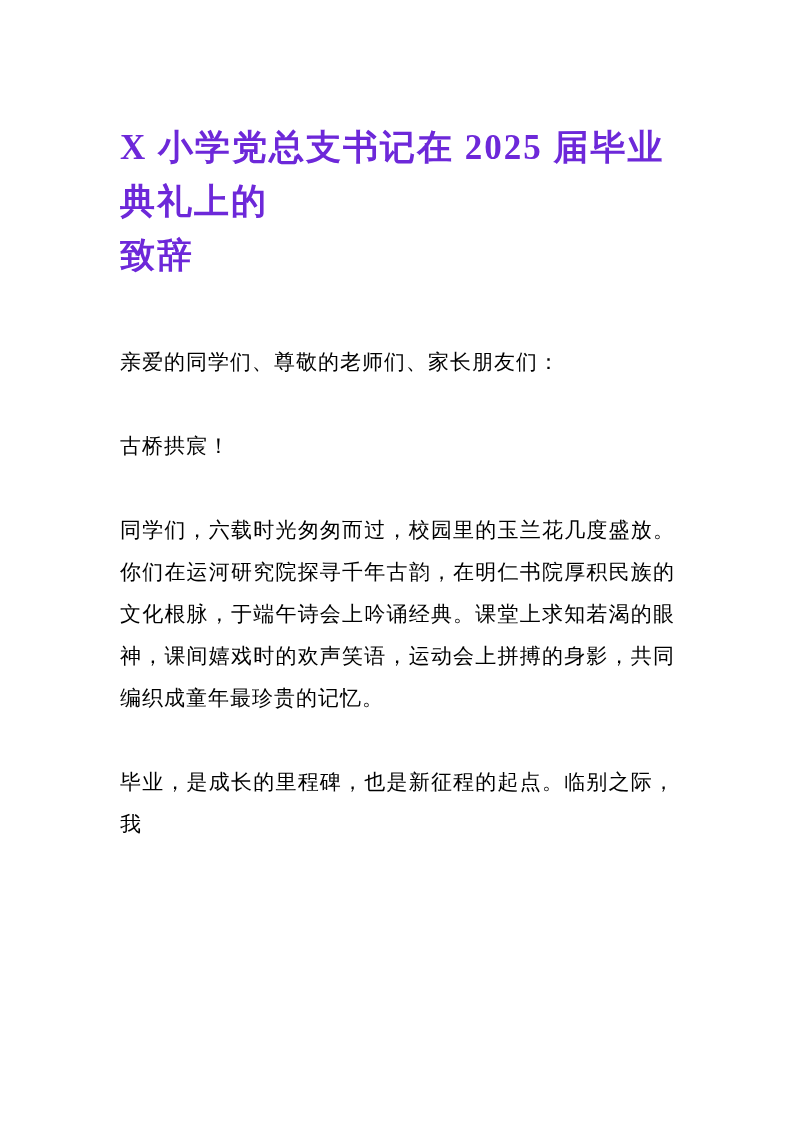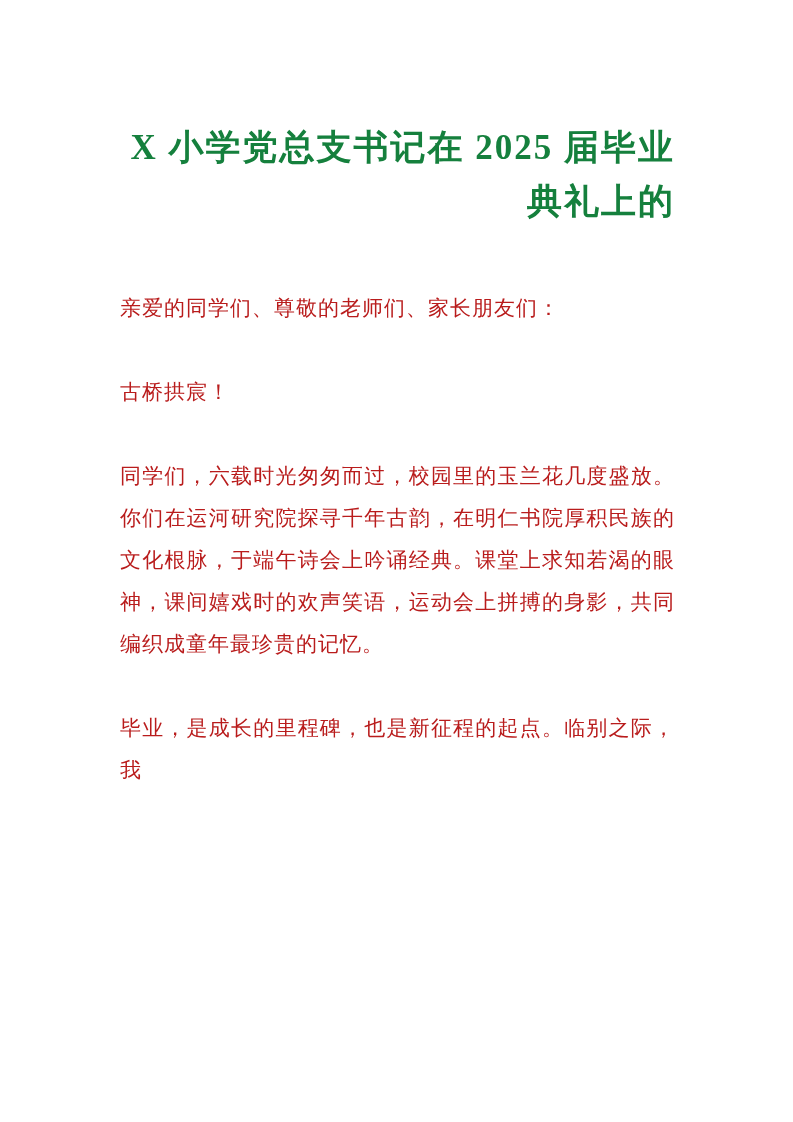--- a/index.html
+++ b/index.html
@@ -20,43 +20,44 @@
     padding: 121px 118px 0 120px;
     overflow: hidden;
   }
   .doc-title {
     margin: 0 0 58px 0;
     font-family: "Liberation Serif", "DejaVu Serif", serif;
     font-weight: bold;
     font-size: 35px;
     line-height: 54px;
     letter-spacing: 2px;
-    color: #15803d;
-    text-align: right;
+    color: #6d28d9;
+    text-align: left;
   }
   .doc-title .title-line {
     display: block;
   }
   .doc-body p {
     margin: 0 0 42px 0;
     font-family: "Liberation Serif", "DejaVu Serif", serif;
     font-size: 21px;
     line-height: 42px;
     letter-spacing: 1px;
-    color: #b91c1c;
+    color: #000000;
     text-align: justify;
     text-justify: inter-character;
   }
 </style>
 </head>
 <body>
 
 <div class="page">
   <h1 class="doc-title">
     <span class="title-line">X 小学党总支书记在 2025 届毕业典礼上的</span>
+    <span class="title-line">致辞</span>
   </h1>
 
   <div class="doc-body">
     <p>亲爱的同学们、尊敬的老师们、家长朋友们：</p>
     <p>古桥拱宸！</p>
     <p>同学们，六载时光匆匆而过，校园里的玉兰花几度盛放。你们在运河研究院探寻千年古韵，在明仁书院厚积民族的文化根脉，于端午诗会上吟诵经典。课堂上求知若渴的眼神，课间嬉戏时的欢声笑语，运动会上拼搏的身影，共同编织成童年最珍贵的记忆。</p>
     <p>毕业，是成长的里程碑，也是新征程的起点。临别之际，我</p>
   </div>
 </div>
 

